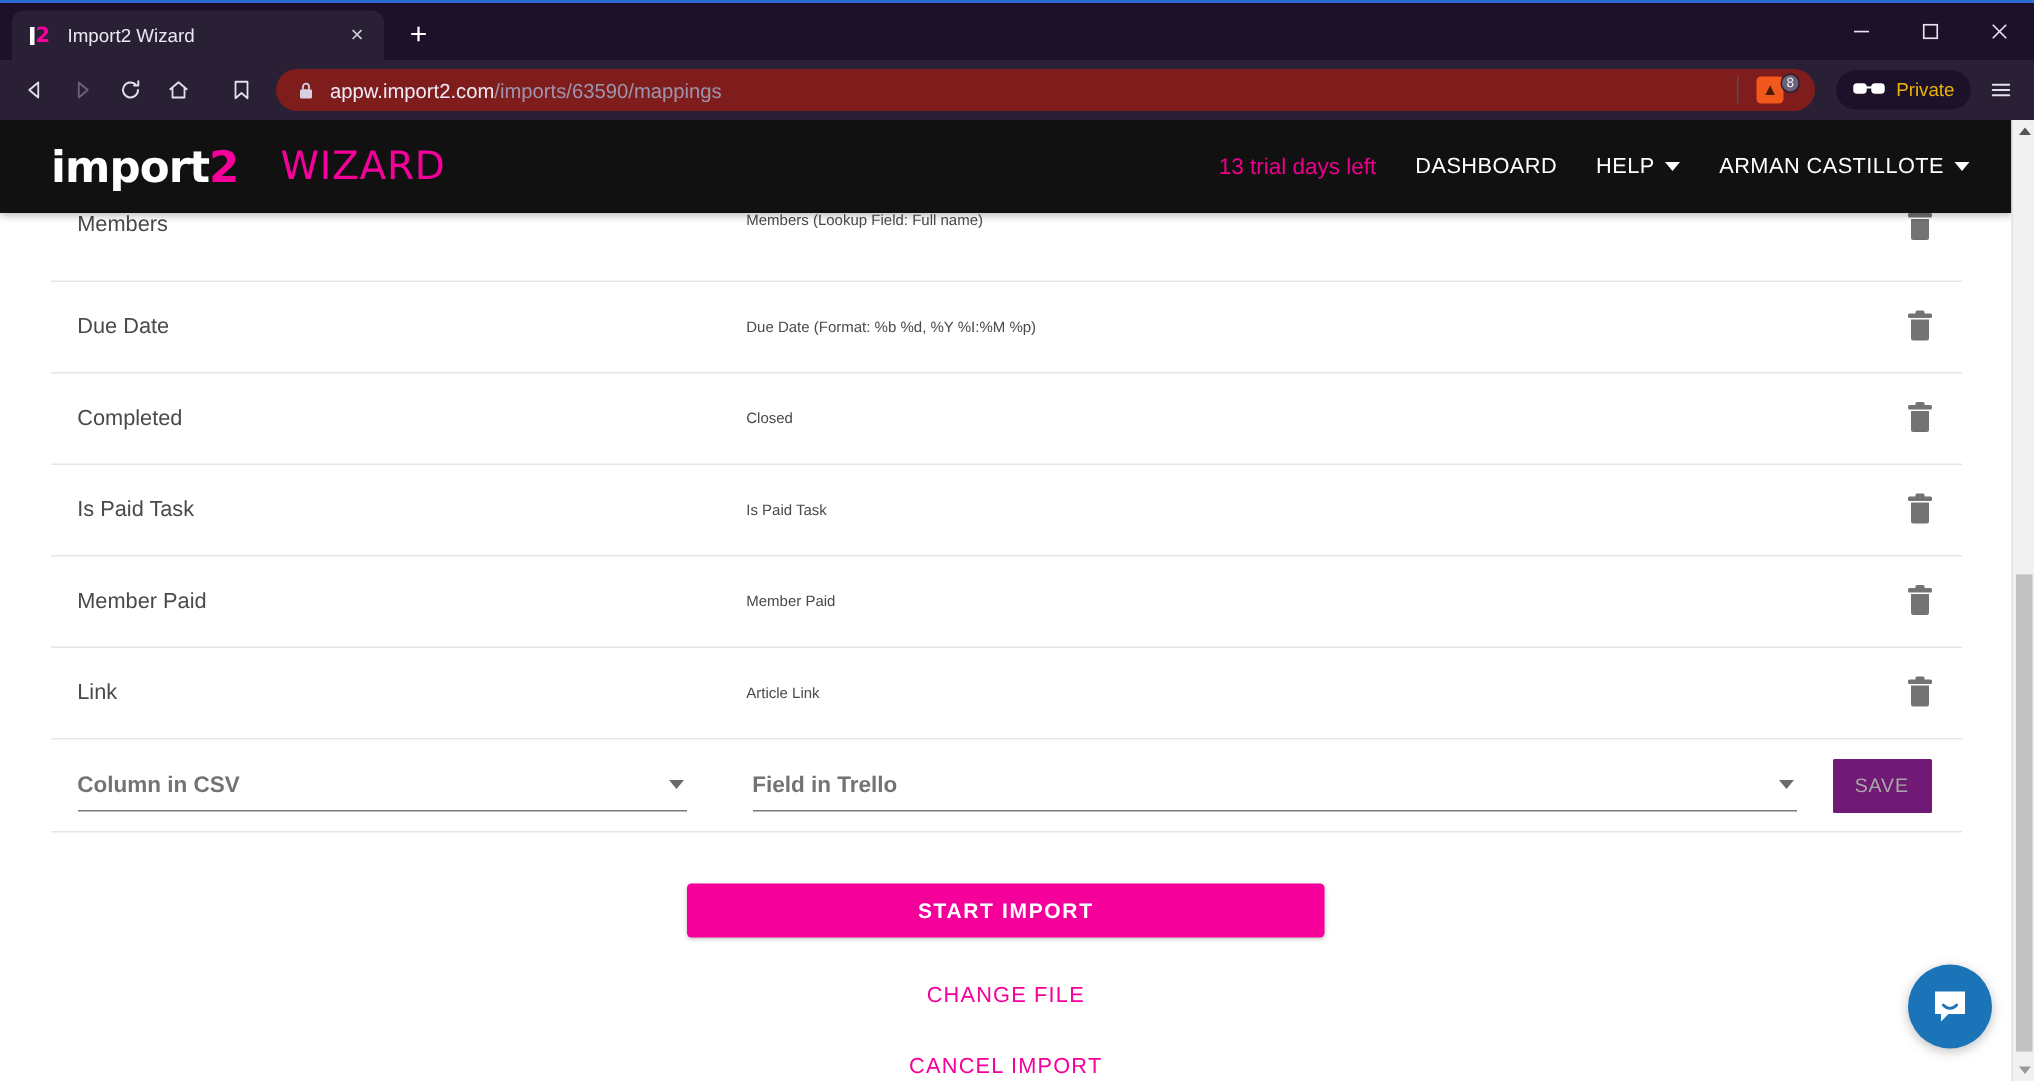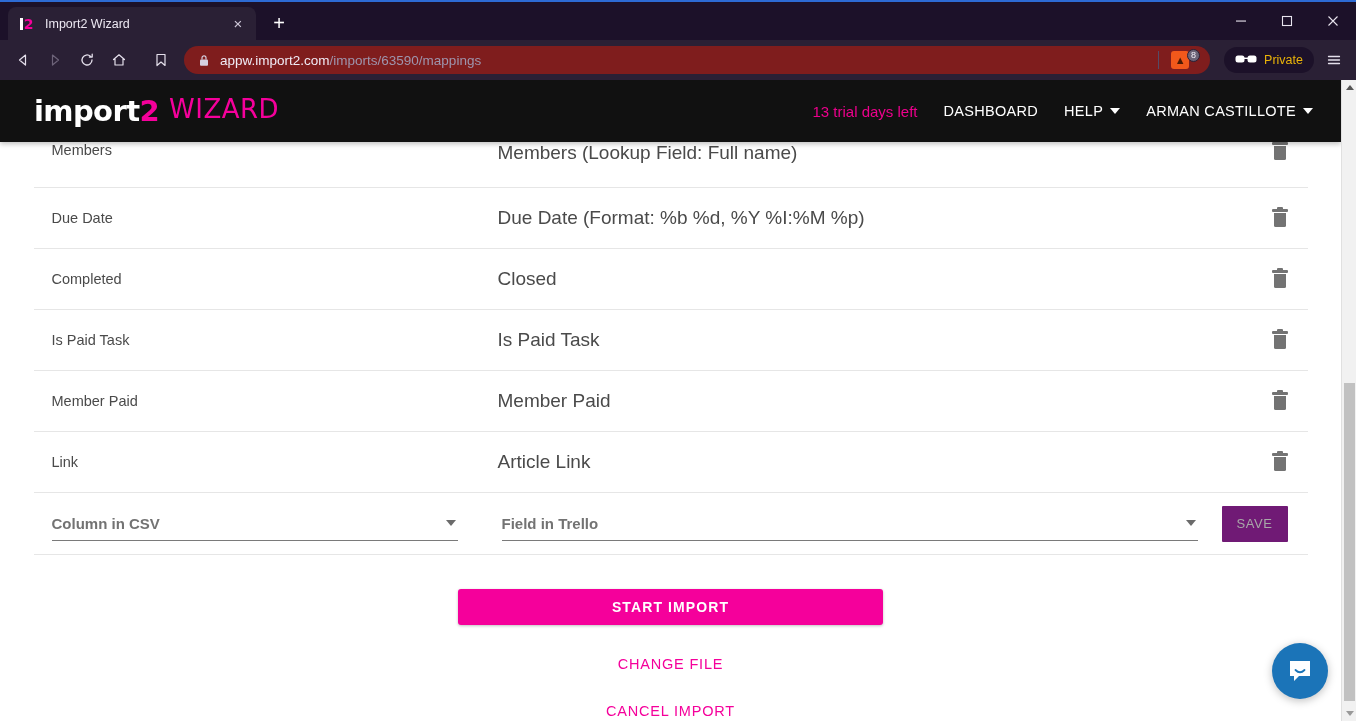--- a/index.html
+++ b/index.html
@@ -154,21 +154,21 @@
   .app-header {
     position: absolute; top: 0; left: 0;
     width: 1341px; height: 62px;
     background: #111111;
     display: flex; align-items: center;
     padding: 0 28px 0 34px;
     z-index: 5;
     box-shadow: 0 2px 5px rgba(0,0,0,.25);
   }
   .logo {
-    display: flex; align-items: flex-start; gap: 10px;
+    display: flex; align-items: center; gap: 28px;
     font-family: "DejaVu Sans", sans-serif;
   }
   .logo-import {
     font-size: 29px; font-weight: 700; color: #ffffff;
     letter-spacing: -0.6px;
   }
   .logo-2 { color: #f5009b; }
   .logo-wizard {
     font-size: 26px; color: #f5009b; font-weight: 400;
     letter-spacing: 0.5px;
@@ -213,21 +213,21 @@
     border-bottom: 1px solid #e6e6e6;
     padding: 0 20px 0 18px;
   }
   .map-row:first-child { height: 46px; align-items: flex-start; }
   .cell-src {
     width: 446px; flex: 0 0 446px;
     font-size: 14.5px; color: #4a4a4a;
   }
   .cell-dst {
     flex: 1 1 auto;
-    font-size: 19px; color: #4a4a4a;
+    font-size: 10px; color: #4a4a4a;
   }
   .cell-act {
     width: 40px; flex: 0 0 40px;
     display: flex; align-items: center; justify-content: flex-end;
   }
   .trash {
     width: 16px; height: 18px; position: relative; display:block;
   }
   .trash .lid {
     position:absolute; top:0; left:0; width:16px; height:2.5px;

